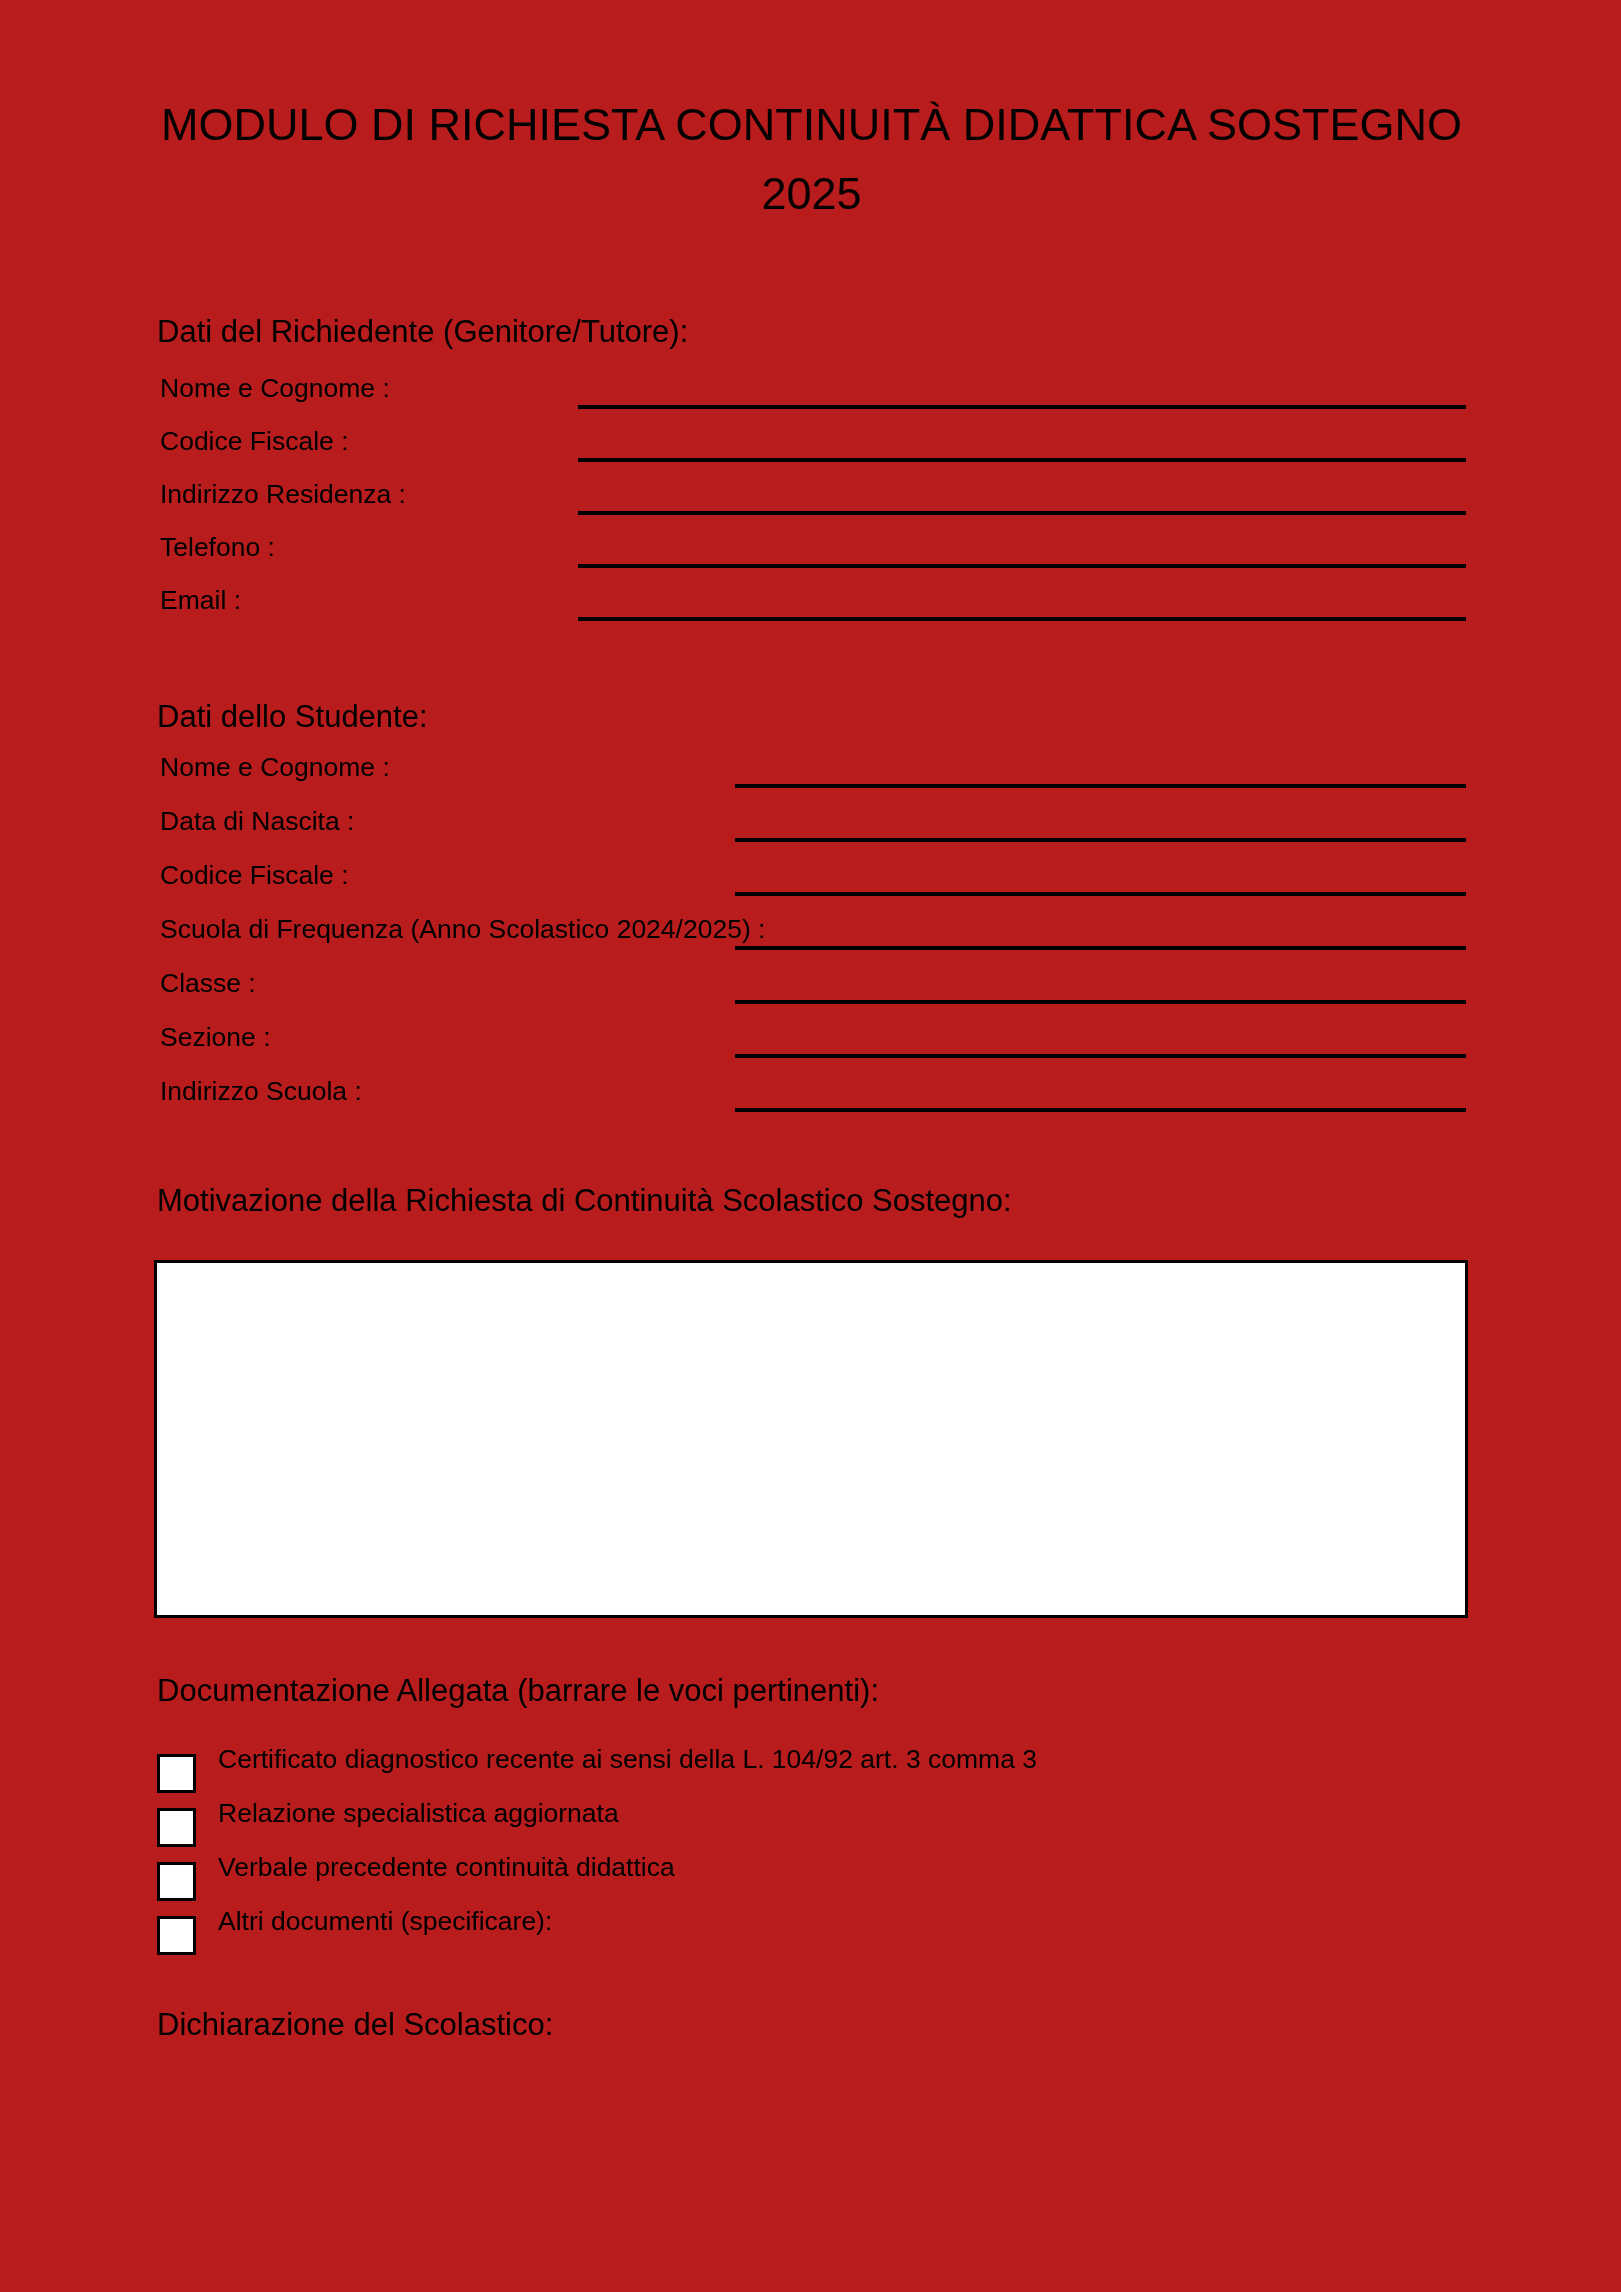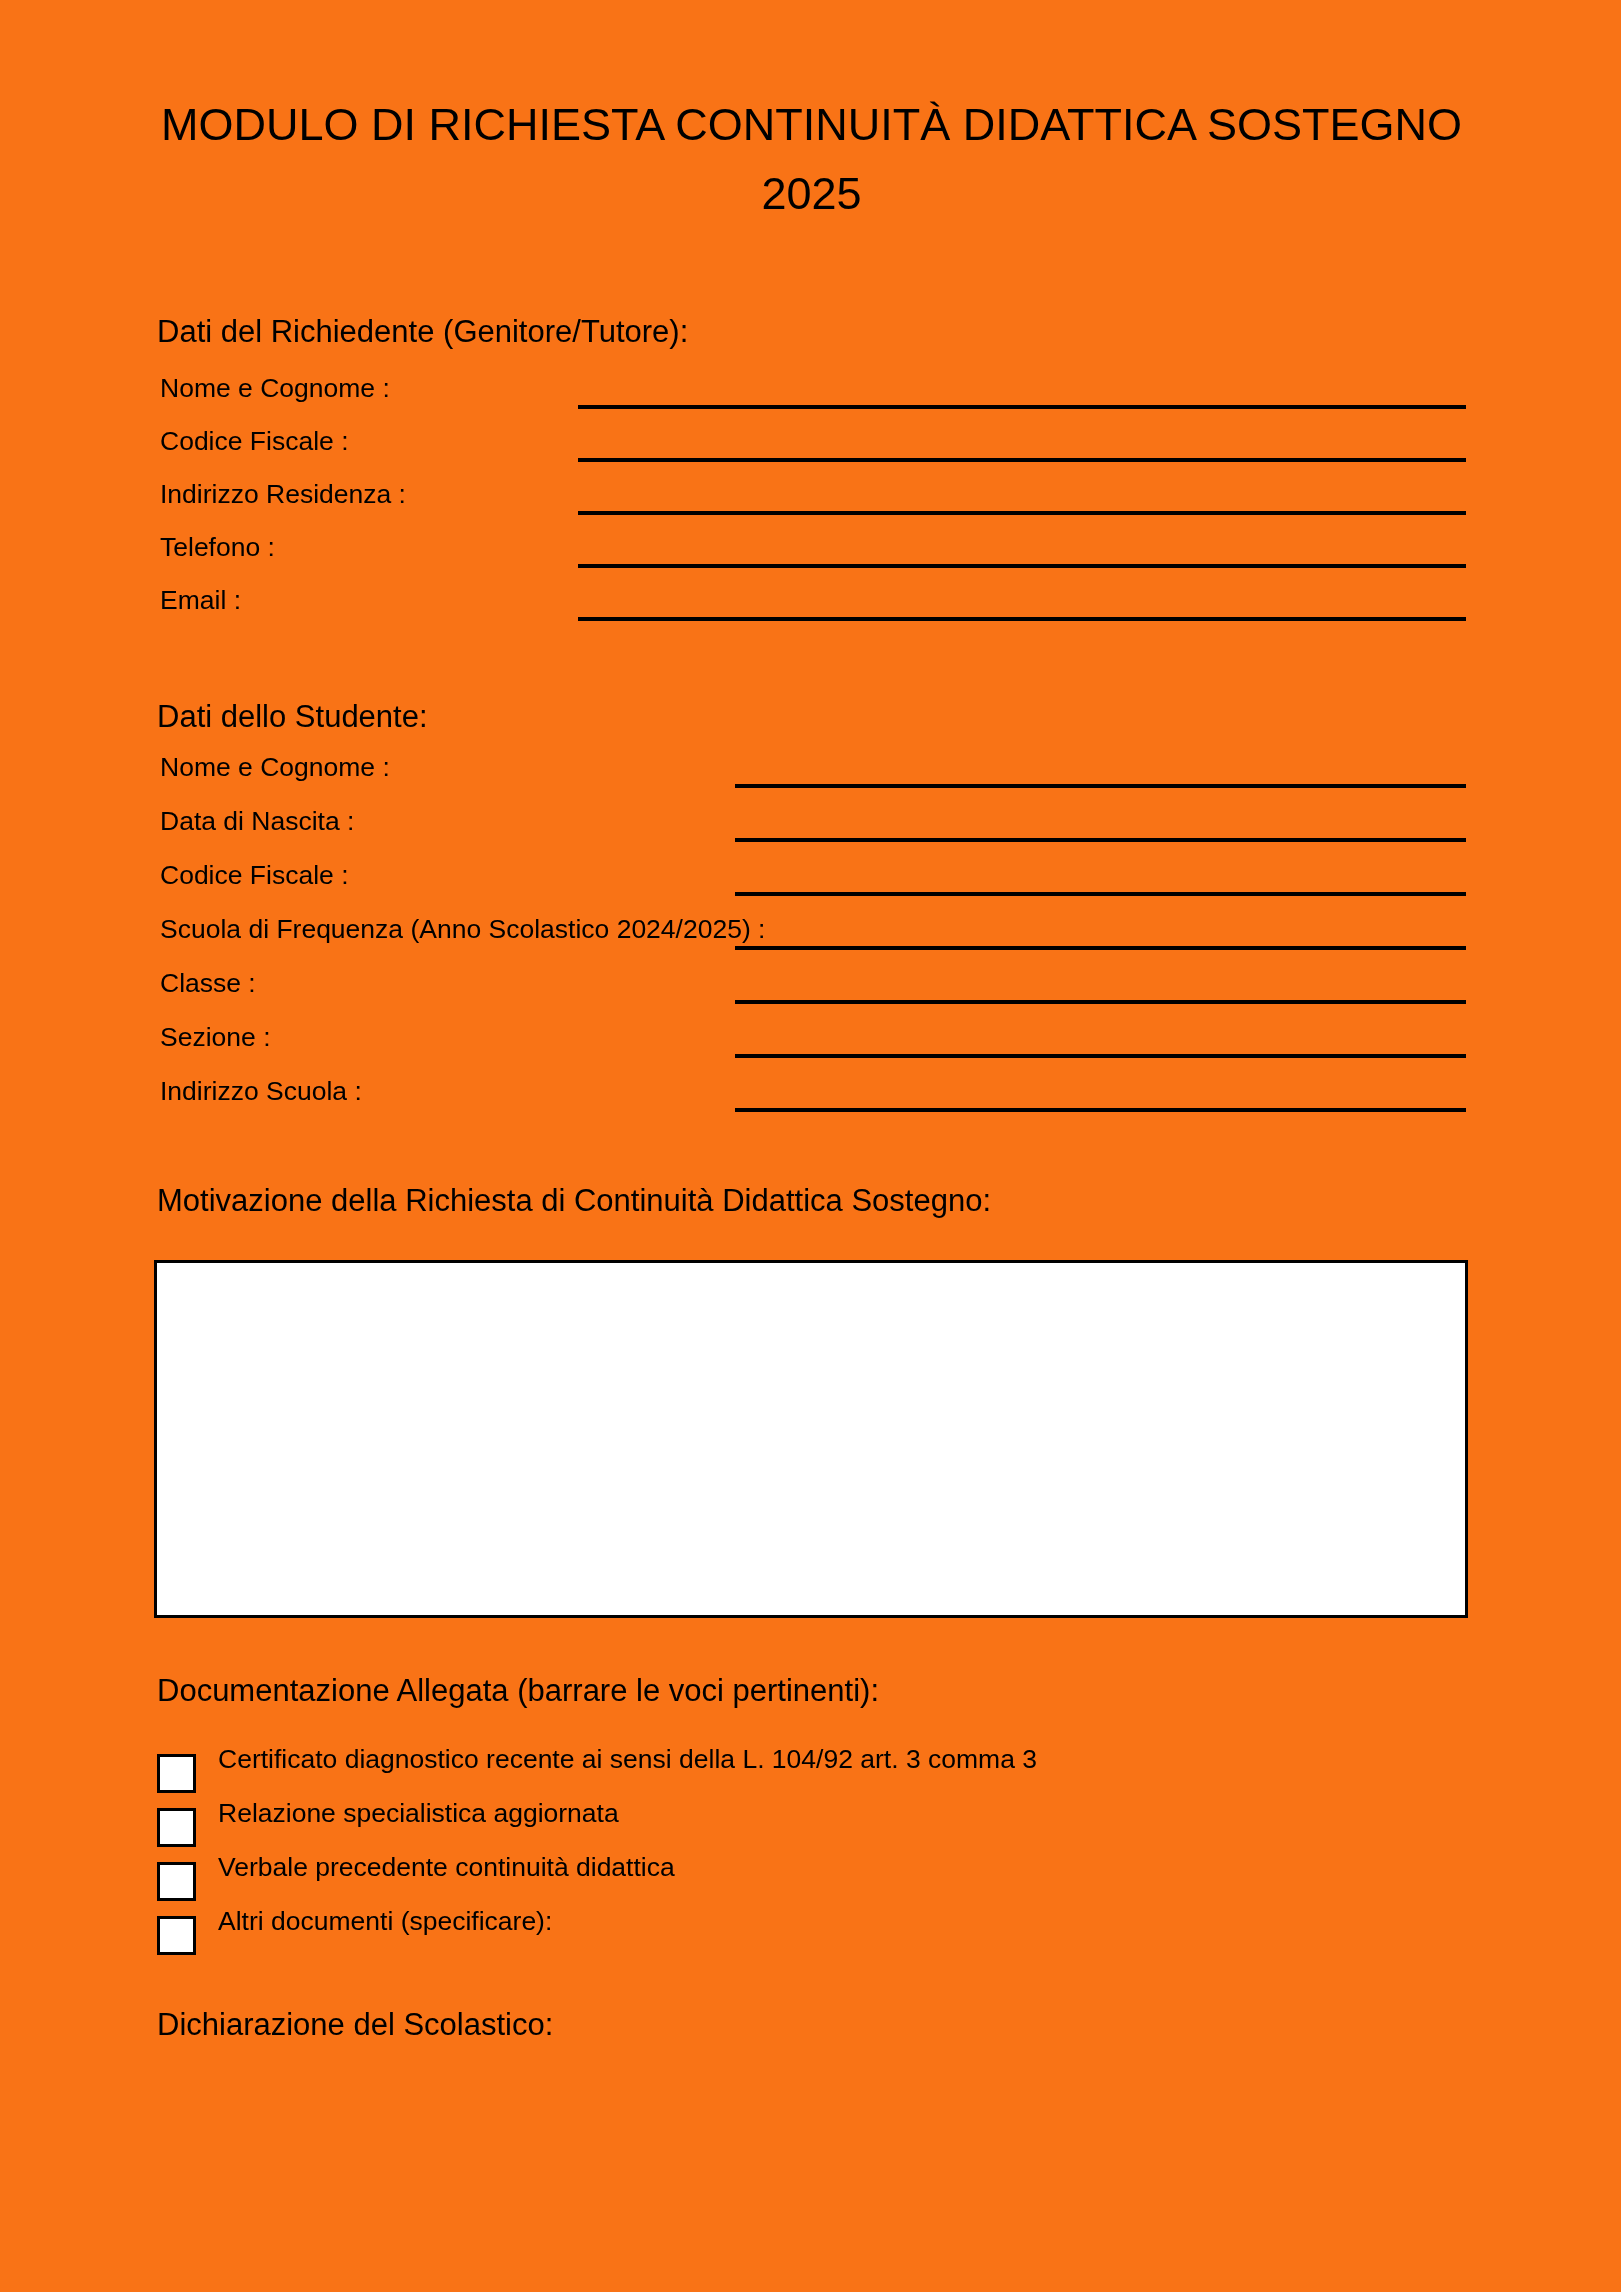--- a/index.html
+++ b/index.html
@@ -2,21 +2,21 @@
 <html lang="it"><head>
 <meta charset="utf-8">
 <style>
   * { margin: 0; padding: 0; box-sizing: border-box; }
   html, body { background: #e8e8e8; }
   .page {
     position: relative;
     width: 1621px;
     height: 2293px;
     margin: 0 auto;
-    background: #f97316;
+    background: #b91c1c;
     color: #000000;
     font-family: "Liberation Sans", "DejaVu Sans", sans-serif;
     font-size: 26.5px;
     padding: 0 155px 0 157px;
     overflow: hidden;
   }
 
   
   .doc-title {
     margin-top: 90px;
@@ -151,21 +151,21 @@
     <div class="field-row">
       <span class="field-label">Sezione :</span>
       <span class="field-line"></span>
     </div>
     <div class="field-row">
       <span class="field-label">Indirizzo Scuola :</span>
       <span class="field-line"></span>
     </div>
   </div>
 
-  <div class="sec-heading h-motivation">Motivazione della Richiesta di Continuità Didattica Sostegno:</div>
+  <div class="sec-heading h-motivation">Motivazione della Richiesta di Continuità Scolastico Sostegno:</div>
   <div class="motivation-box"></div>
 
   <div class="sec-heading h-docs">Documentazione Allegata (barrare le voci pertinenti):</div>
   <div class="checkbox-group">
     <div class="checkbox-row">
       <span class="checkbox"></span>
       <span class="checkbox-label">Certificato diagnostico recente ai sensi della L. 104/92 art. 3 comma 3</span>
     </div>
     <div class="checkbox-row">
       <span class="checkbox"></span>

